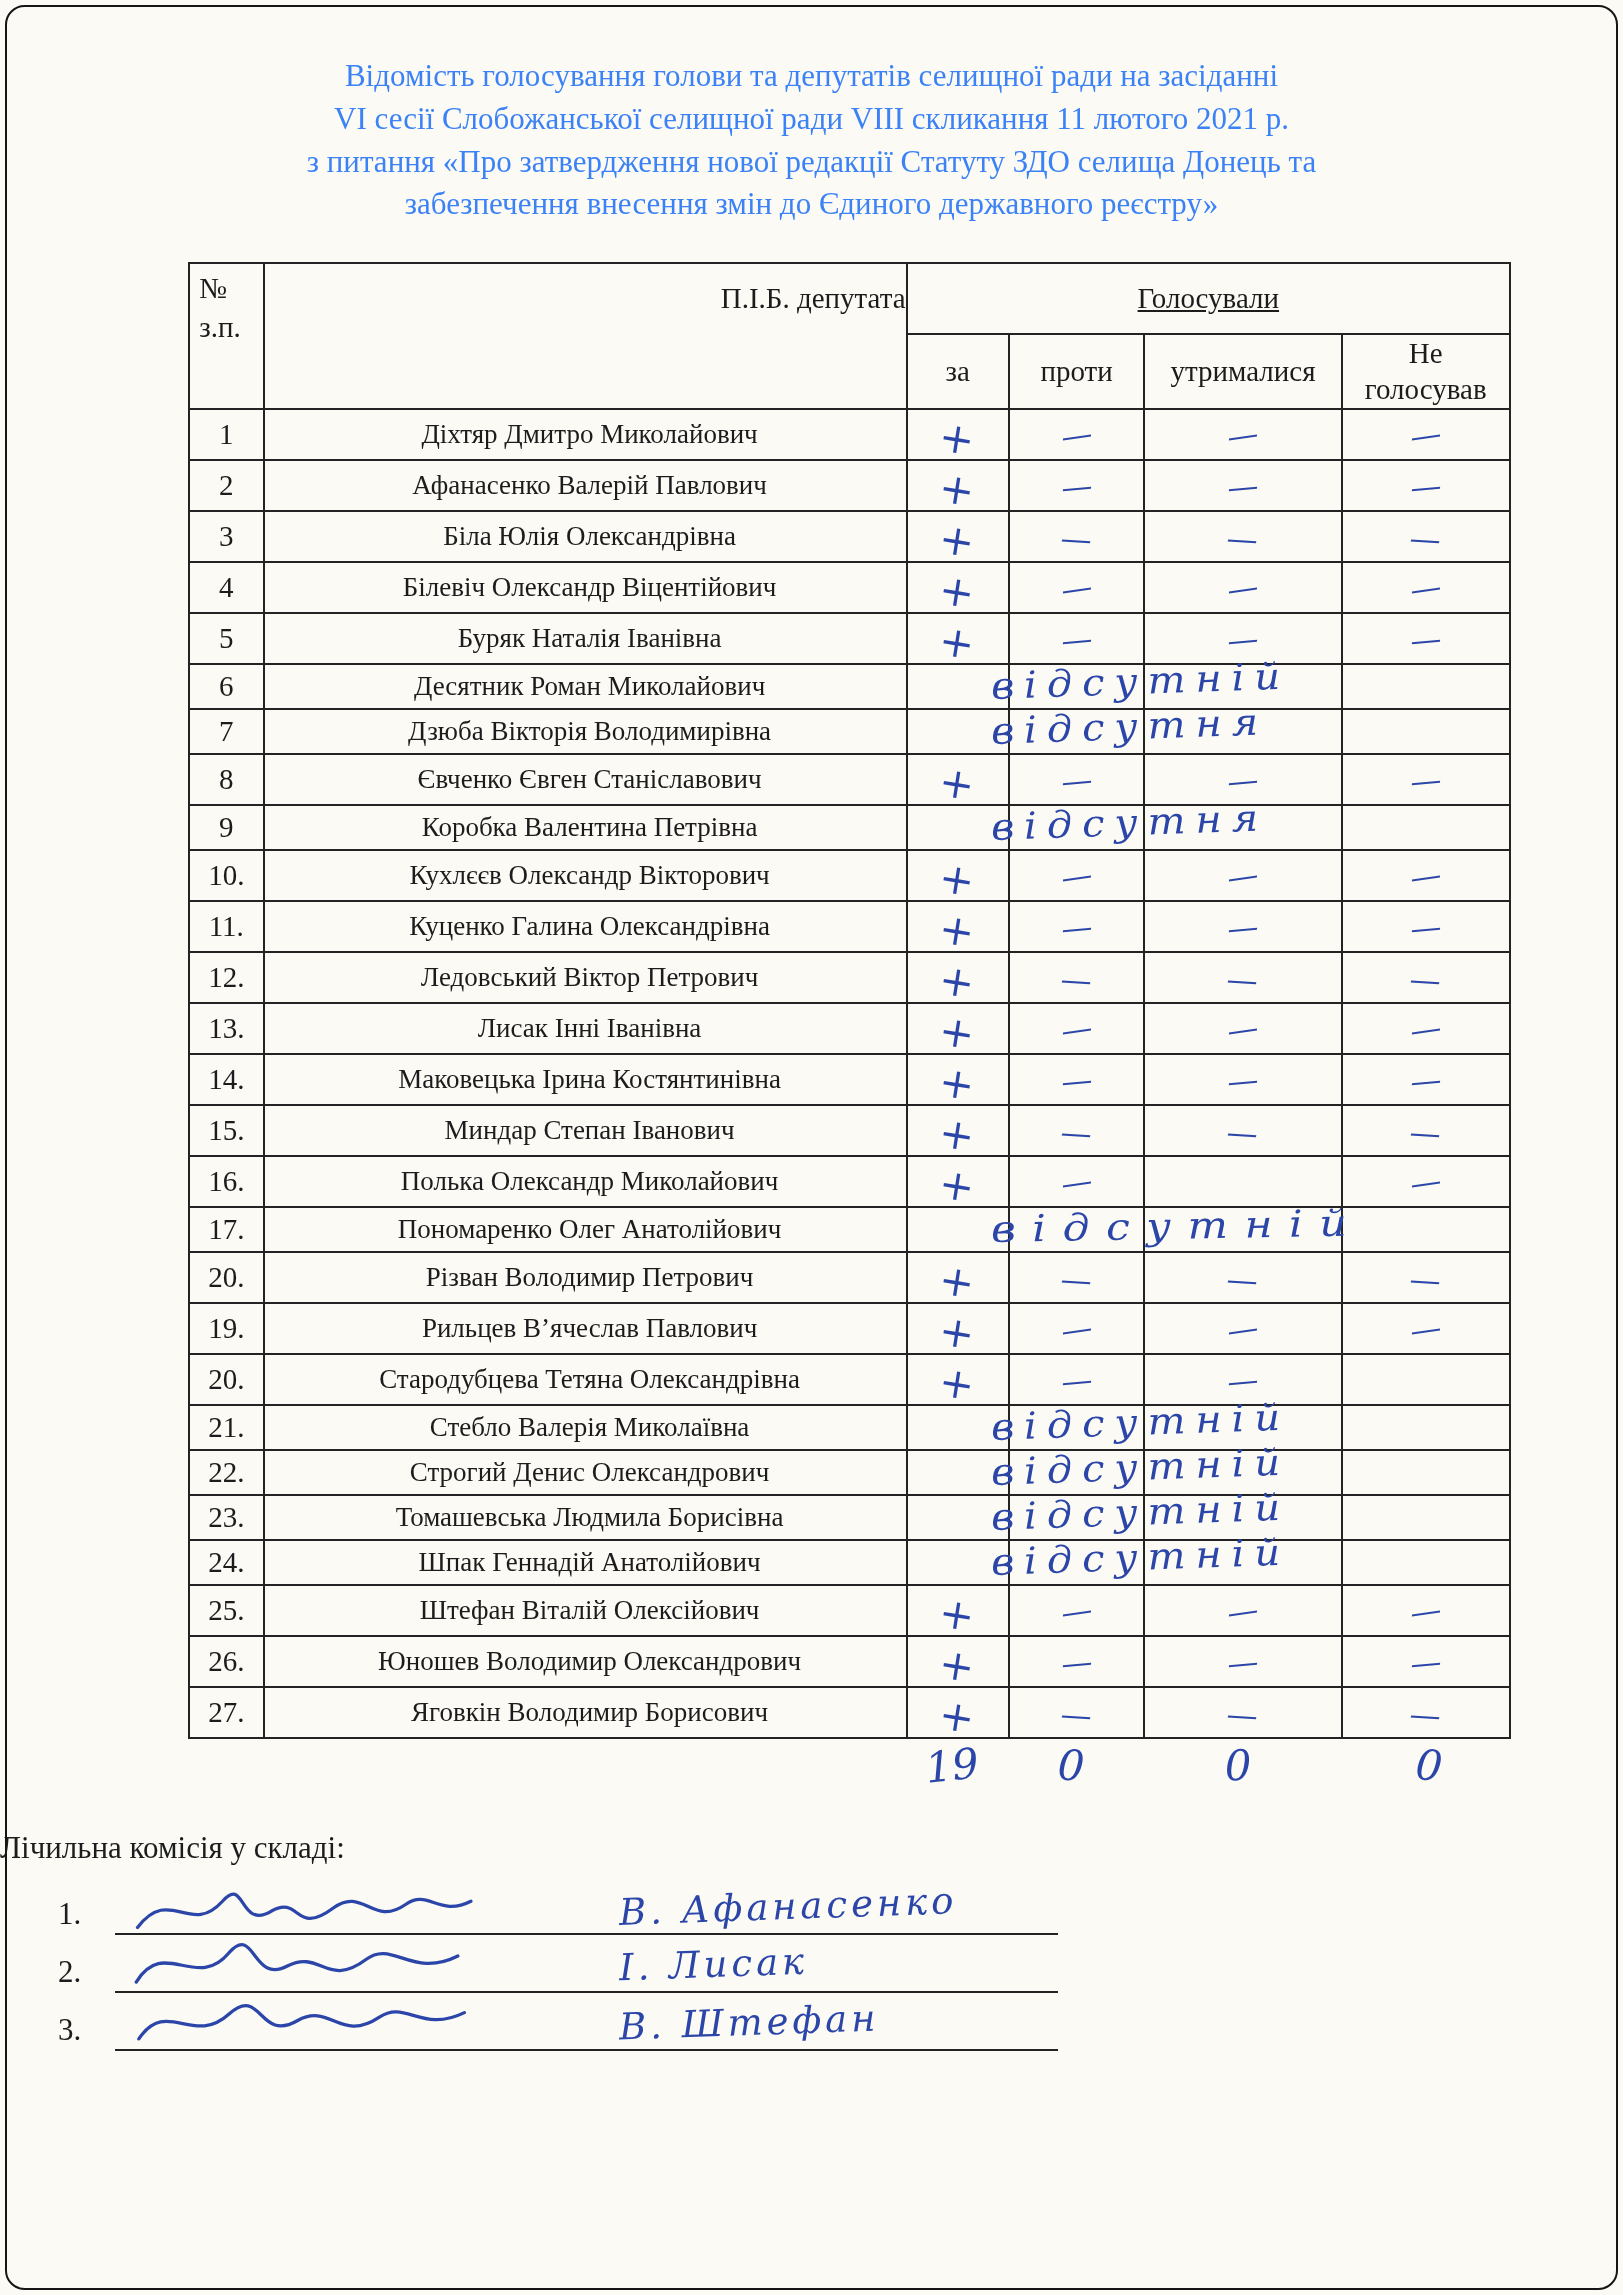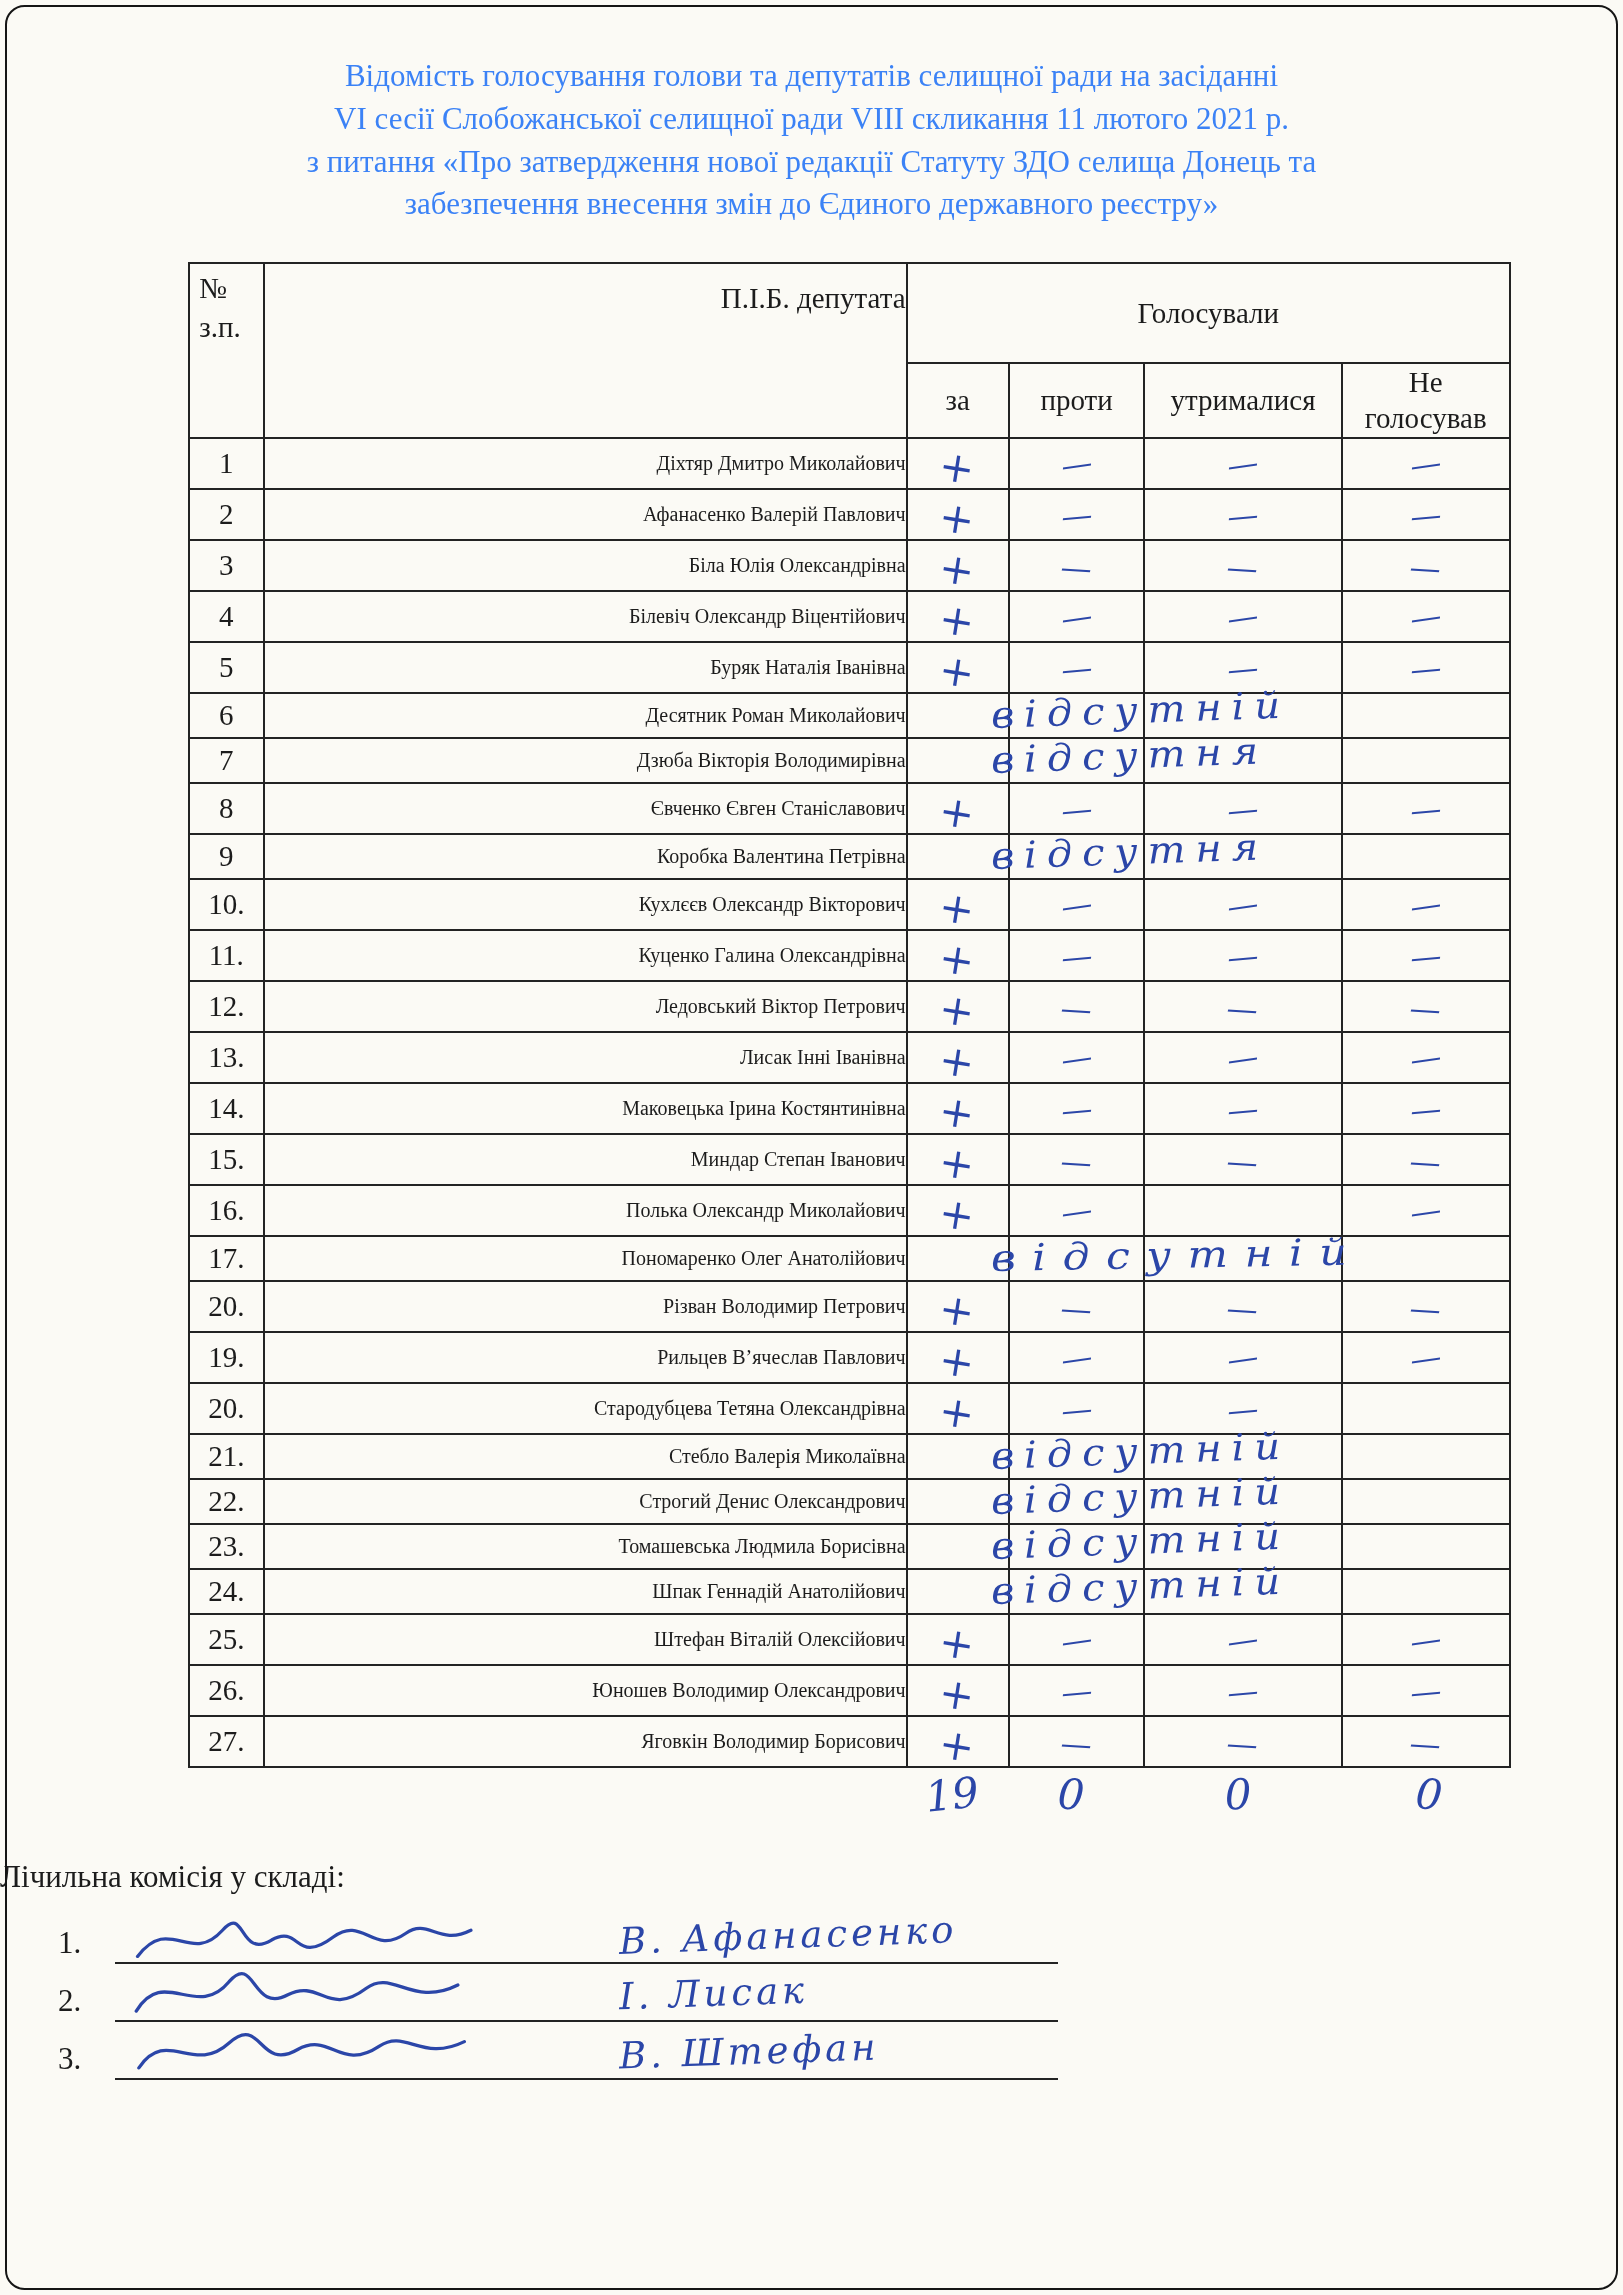--- a/index.html
+++ b/index.html
@@ -39,29 +39,29 @@
   table{border:2.6px solid #1d1d1d;}
   .h-no{
     width:73px;vertical-align:top;text-align:left;
     padding:5.2px 0 0 9.2px;font-weight:normal;
     white-space:pre-line;line-height:1.35;
   }
   .h-name{
     width:630px;vertical-align:top;text-align:right;
     padding-top:18.3px;font-weight:normal;
   }
-  .h-voted{height:100px;font-weight:normal;vertical-align:middle;}
+  .h-voted{height:71px;font-weight:normal;vertical-align:middle;text-decoration:underline;}
   .h-opt{height:73px;text-align:center;font-weight:normal;vertical-align:middle;line-height:1.25;padding:0 3.9px;}
   .co-za{width:100px;font-family:Liberation Serif, serif;}
   .co-proty{width:133px;}
   .co-utr{width:193px;}
   .co-ne{width:165px;margin-top:48px;}
   tbody td{height:45px;}
   .c-no{text-align:center;}
-  .c-name{text-align:right;padding-left:9px;font-size:20px;}
+  .c-name{text-align:center;padding-left:9px;font-size:27px;}
   .c-vote{text-align:center;position:relative;overflow:visible;}
   
   .hw{
     font-family:"DejaVu Serif",serif;
     font-style:italic;
     color:#2b46a8;
   }
   .plus{
     display:inline-block;
     font-size:42px;

